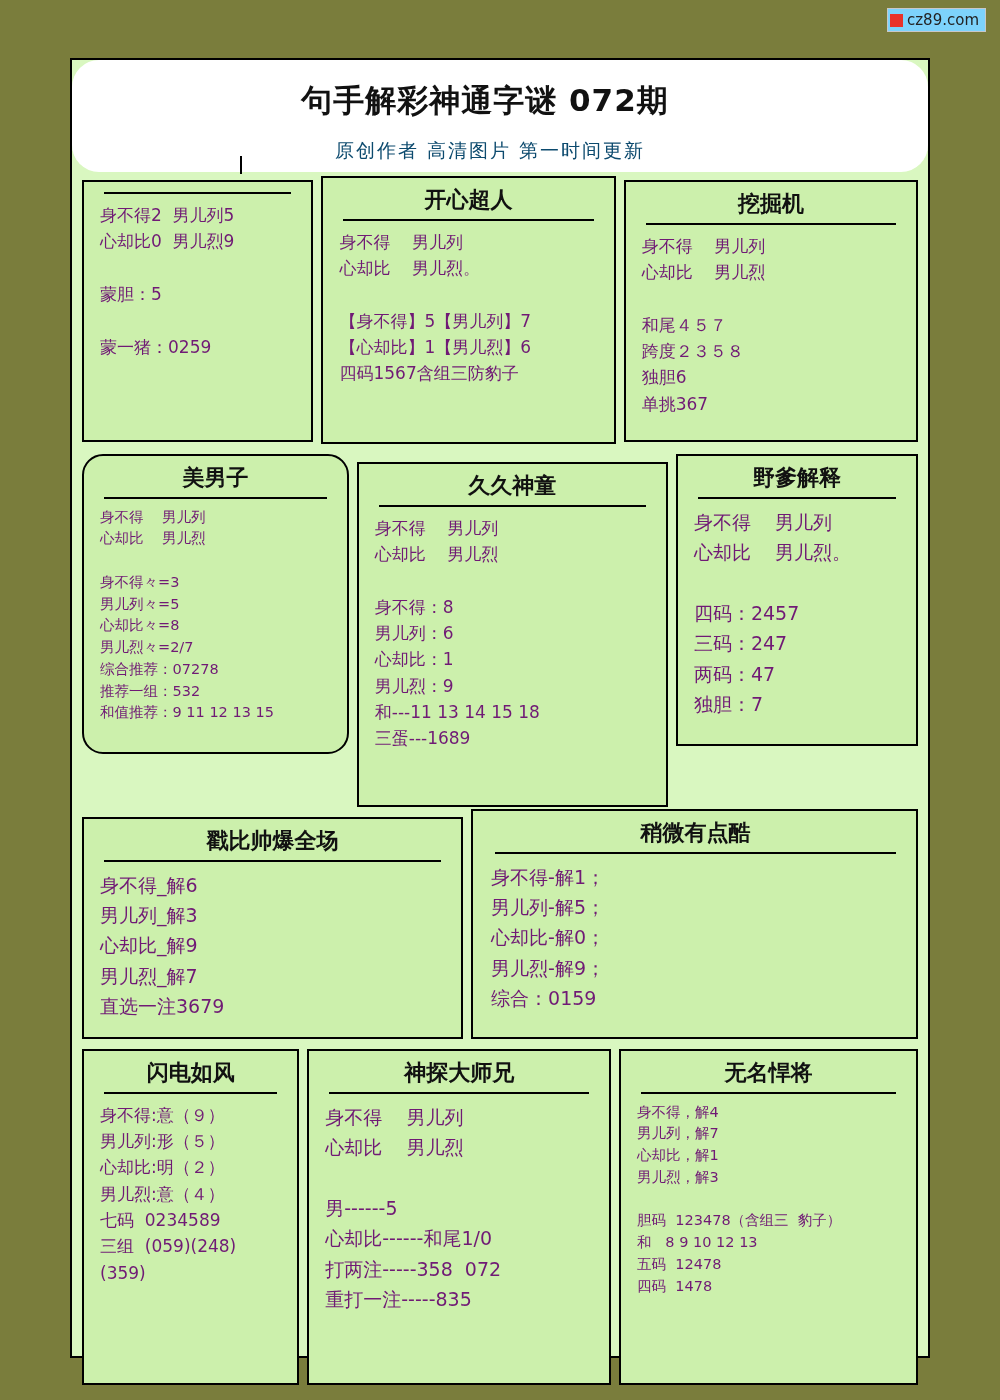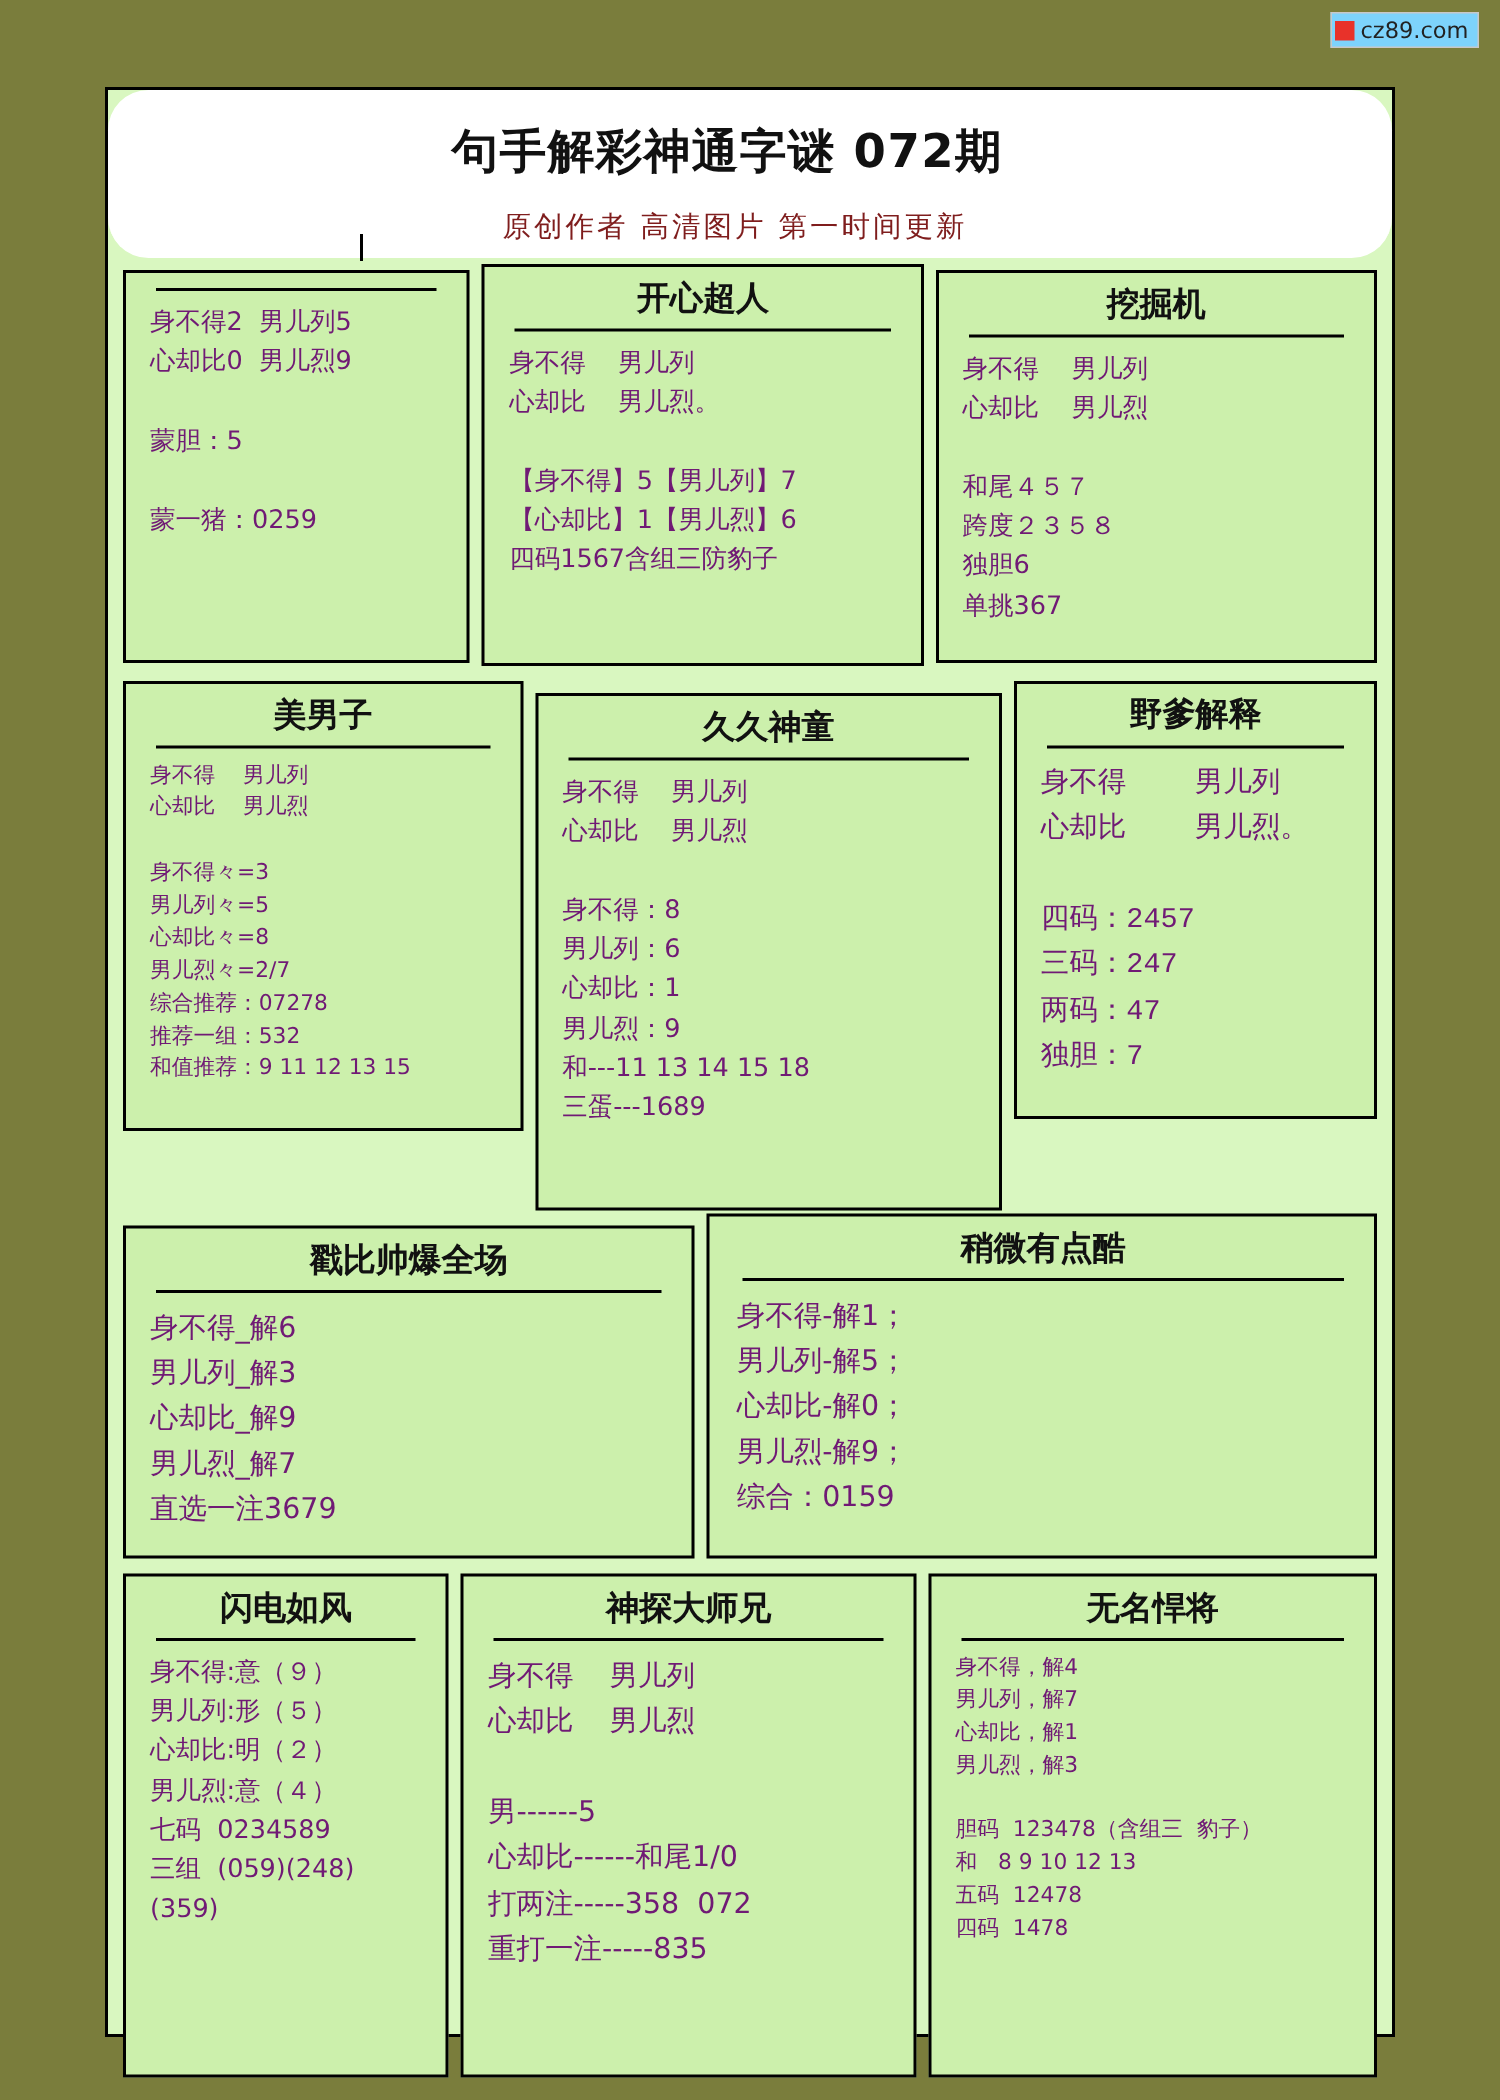--- a/index.html
+++ b/index.html
@@ -63,21 +63,21 @@
     color: #111;
     letter-spacing: 1px;
   }
   .header .subtitle {
     position: absolute;
     left: 0;
     right: 20px;
     top: 78px;
     text-align: center;
     font-size: 19px;
-    color: #7f1d1d;
+    color: #0c4a6e;
     letter-spacing: 2px;
   }
   .header .tick {
     position: absolute;
     left: 168px;
     top: 96px;
     width: 2px;
     height: 18px;
     background: #000;
   }
@@ -123,23 +123,23 @@
   }
   .card .body.big {
     font-size: 19px;
     line-height: 1.6;
   }
   
   .c-paqianghu { width: 232px; height: 262px; }
   .c-kaixin { width: 295px; height: 268px; margin-top: -4px; }
   .c-wajueji { width: 295px; height: 262px; }
   
-  .c-meinanzi { width: 270px; height: 300px; }
+  .c-meinanzi { width: 270px; height: 300px; border-radius: 21px; }
   .c-jiujiu { width: 315px; height: 345px; margin-top: 8px; }
-  .c-yeniang { width: 245px; height: 292px; font-family: Liberation Mono, monospace; }
+  .c-yeniang { width: 245px; height: 292px; }
   
   .c-jiubi { width: 388px; height: 222px; }
   .c-shaowei { width: 455px; height: 230px; margin-top: -8px; padding-left: 12px; }
   
   .c-shandian { width: 225px; height: 336px; }
   .c-shentan { width: 315px; height: 336px; }
   .c-wuming { width: 310px; height: 336px; }
 </style>
 </head>
 <body>

